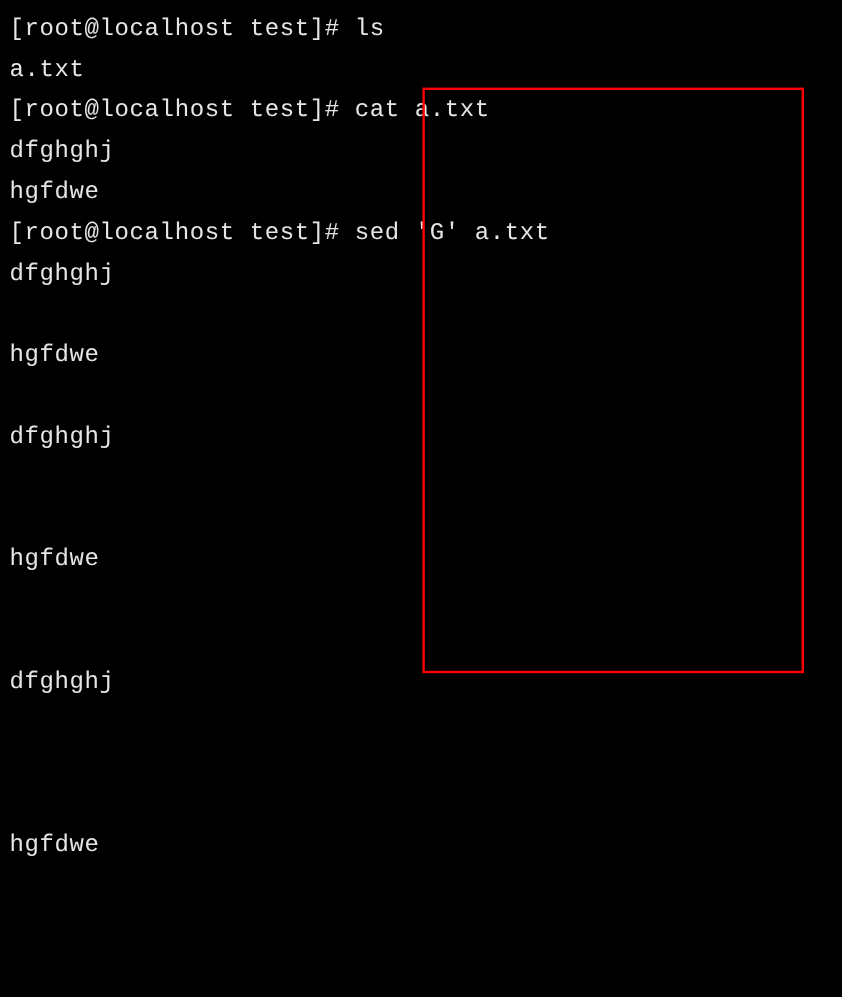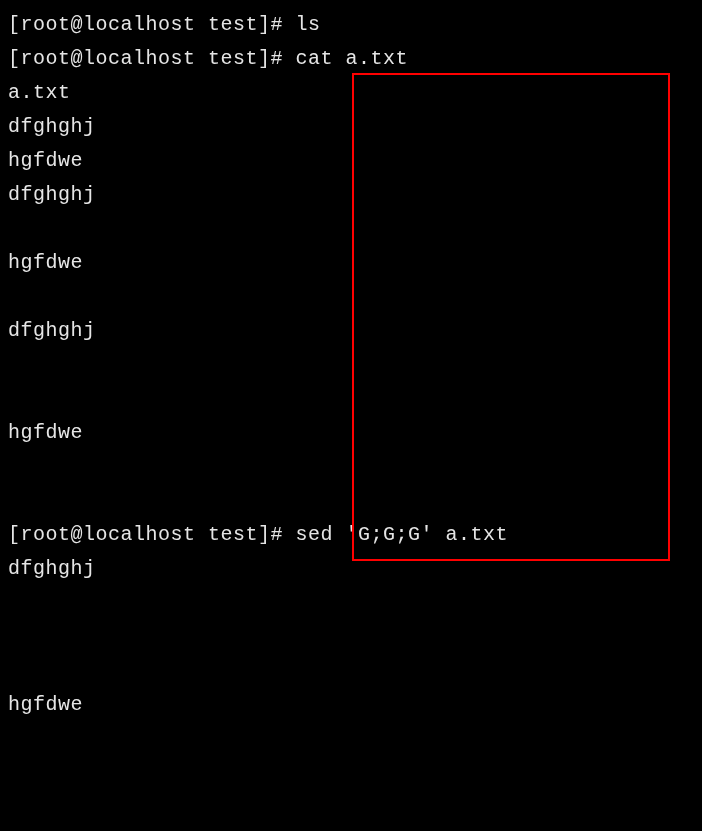--- a/index.html
+++ b/index.html
@@ -35,35 +35,35 @@
       top: 73px;
       width: 318px;
       height: 488px;
     }
   </style>
 </head>
 <body>
 
 <div id="terminal">
     <div class="terminal-line"><span class="prompt">[root@localhost test]# </span><span>ls</span></div>
+    <div class="terminal-line"><span>a.txt</span></div>
     <div class="terminal-line"><span class="prompt">[root@localhost test]# </span><span>cat a.txt</span></div>
-    <div class="terminal-line"><span>a.txt</span></div>
     <div class="terminal-line"><span>dfghghj</span></div>
     <div class="terminal-line"><span>hgfdwe</span></div>
+    <div class="terminal-line"><span class="prompt">[root@localhost test]# </span><span>sed 'G' a.txt</span></div>
     <div class="terminal-line"><span>dfghghj</span></div>
     <div class="terminal-line"><span>&nbsp;</span></div>
     <div class="terminal-line"><span>hgfdwe</span></div>
     <div class="terminal-line"><span>&nbsp;</span></div>
     <div class="terminal-line"><span>dfghghj</span></div>
     <div class="terminal-line"><span>&nbsp;</span></div>
     <div class="terminal-line"><span>&nbsp;</span></div>
     <div class="terminal-line"><span>hgfdwe</span></div>
     <div class="terminal-line"><span>&nbsp;</span></div>
     <div class="terminal-line"><span>&nbsp;</span></div>
-    <div class="terminal-line"><span class="prompt">[root@localhost test]# </span><span>sed 'G;G;G' a.txt</span></div>
     <div class="terminal-line"><span>dfghghj</span></div>
     <div class="terminal-line"><span>&nbsp;</span></div>
     <div class="terminal-line"><span>&nbsp;</span></div>
     <div class="terminal-line"><span>&nbsp;</span></div>
     <div class="terminal-line"><span>hgfdwe</span></div>
     <div class="terminal-line"><span>&nbsp;</span></div>
     <div class="terminal-line"><span>&nbsp;</span></div>
   </div>
 <div class="highlight-box" style="left: 352px; top: 73px; width: 318px; height: 488px;"></div>
 

